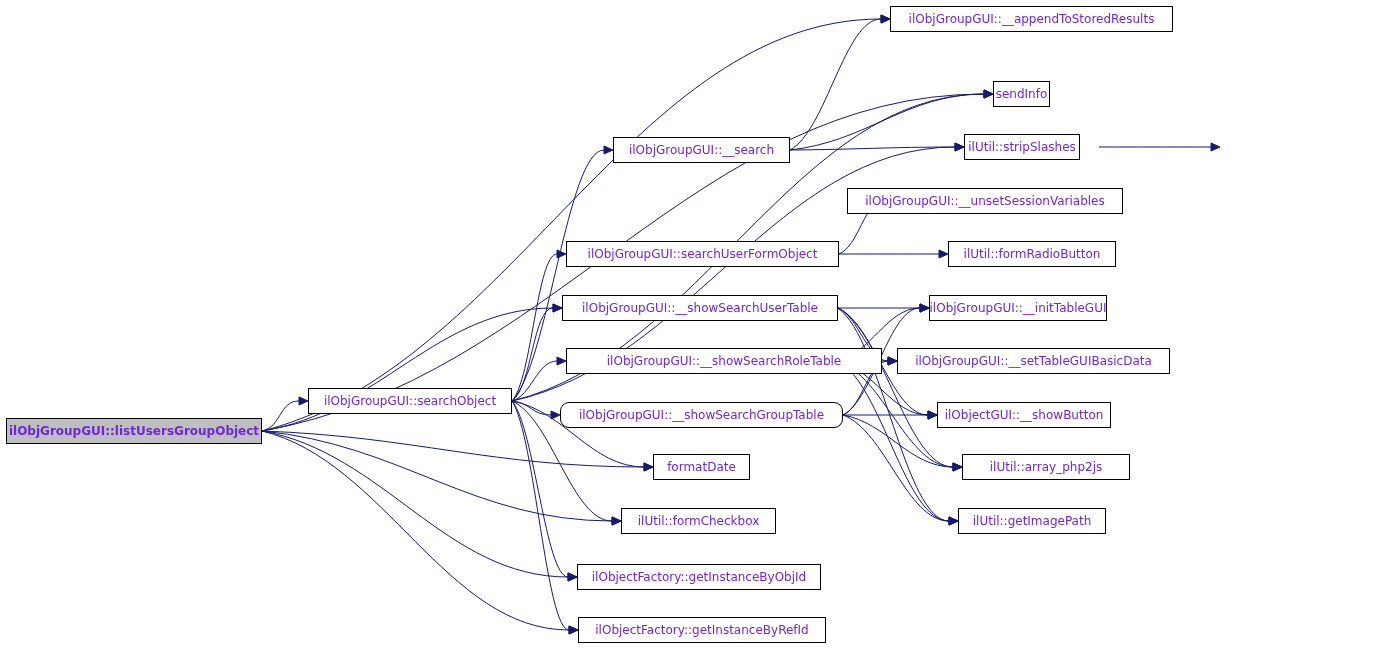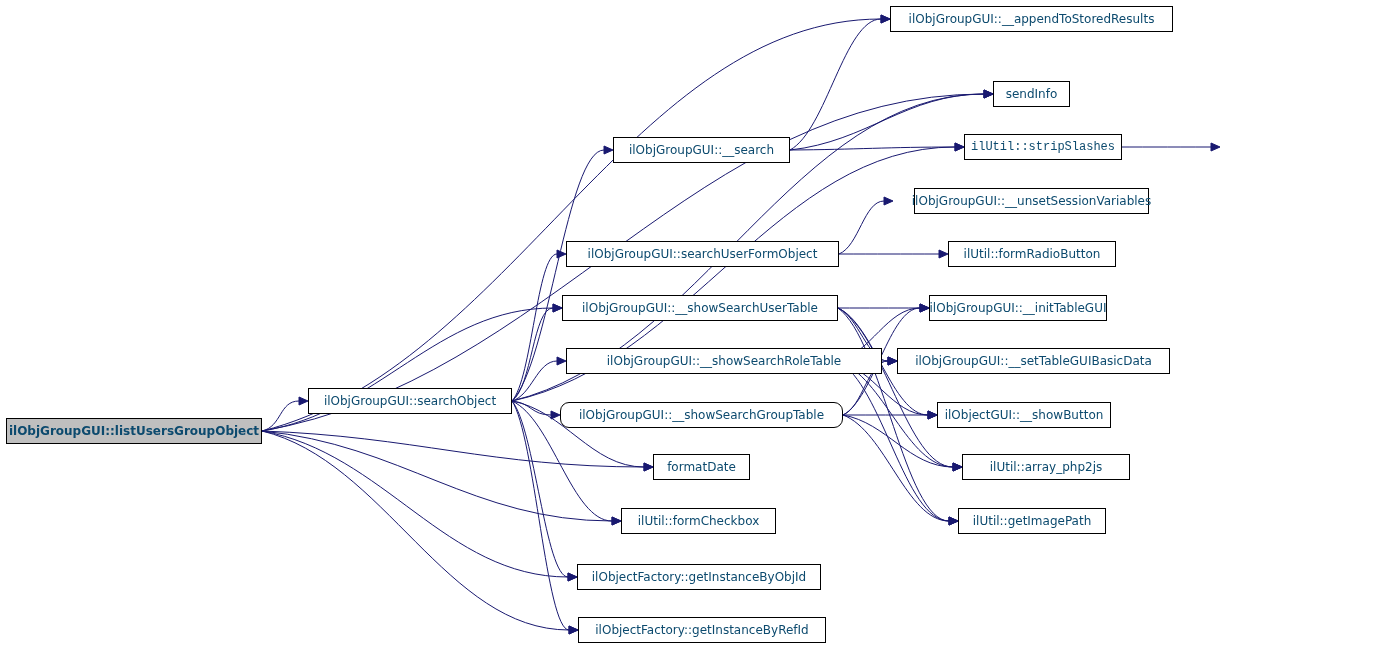--- a/index.html
+++ b/index.html
@@ -5,21 +5,21 @@
   html, body { margin: 0; padding: 0; background: #ffffff; }
   #canvas { position: relative; width: 1384px; height: 648px; background: #ffffff; overflow: hidden; }
   #edges { position: absolute; left: 0; top: 0; }
   .node {
     position: absolute;
     box-sizing: border-box;
     border: 1px solid #000000;
     background: #ffffff;
     font-family: "DejaVu Sans", sans-serif;
     font-size: 12px;
-    color: #0c4a6e;
+    color: #6d28d9;
     display: flex;
     align-items: center;
     justify-content: center;
     white-space: nowrap;
     height: 26px;
     cursor: pointer;
   }
   .node.root { background: #bfbfbf; }
   path.edge { fill: none; stroke: #191970; stroke-width: 1; }
   polygon.arrow { fill: #191970; stroke: #191970; }
@@ -107,24 +107,24 @@
       <polygon class="arrow" points="928,411 937,415 928,419"></polygon>
       <path class="edge" d="M843,415 C887,422.8 909,467 953,467"></path>
       <polygon class="arrow" points="953,463 962,467 953,471"></polygon>
       <path class="edge" d="M843,415 C885.4,430.9 906.6,521 949,521"></path>
       <polygon class="arrow" points="949,517 958,521 949,525"></polygon>
     </svg>
 
   <div class="node root" style="left: 6px; top: 418px; width: 256px; font-weight: bold;">ilObjGroupGUI::listUsersGroupObject</div>
   <div class="node" style="left: 308px; top: 388px; width: 204px;">ilObjGroupGUI::searchObject</div>
   <div class="node" style="left: 890px; top: 6px; width: 283px;">ilObjGroupGUI::__appendToStoredResults</div>
-  <div class="node" style="left: 993px; top: 81px; width: 77px;">sendInfo</div>
+  <div class="node" style="left: 993px; top: 81px; width: 57px;">sendInfo</div>
   <div class="node" style="left: 613px; top: 137px; width: 177px;">ilObjGroupGUI::__search</div>
-  <div class="node" style="left: 964px; top: 134px; width: 158px; font-family: Liberation Mono, monospace;">ilUtil::stripSlashes</div>
-  <div class="node" style="left: 914px; top: 188px; width: 235px;">ilObjGroupGUI::__unsetSessionVariables</div>
+  <div class="node" style="left: 964px; top: 134px; width: 116px;">ilUtil::stripSlashes</div>
+  <div class="node" style="left: 847px; top: 188px; width: 276px;">ilObjGroupGUI::__unsetSessionVariables</div>
   <div class="node" style="left: 566px; top: 241px; width: 273px;">ilObjGroupGUI::searchUserFormObject</div>
   <div class="node" style="left: 948px; top: 241px; width: 168px;">ilUtil::formRadioButton</div>
   <div class="node" style="left: 562px; top: 295px; width: 276px;">ilObjGroupGUI::__showSearchUserTable</div>
   <div class="node" style="left: 929px; top: 295px; width: 178px;">ilObjGroupGUI::__initTableGUI</div>
   <div class="node" style="left: 566px; top: 348px; width: 316px;">ilObjGroupGUI::__showSearchRoleTable</div>
   <div class="node" style="left: 897px; top: 348px; width: 273px;">ilObjGroupGUI::__setTableGUIBasicData</div>
   <div class="node" style="left: 560px; top: 402px; width: 283px; border-radius: 9px;">ilObjGroupGUI::__showSearchGroupTable</div>
   <div class="node" style="left: 937px; top: 402px; width: 174px;">ilObjectGUI::__showButton</div>
   <div class="node" style="left: 653px; top: 454px; width: 97px;">formatDate</div>
   <div class="node" style="left: 962px; top: 454px; width: 168px;">ilUtil::array_php2js</div>

